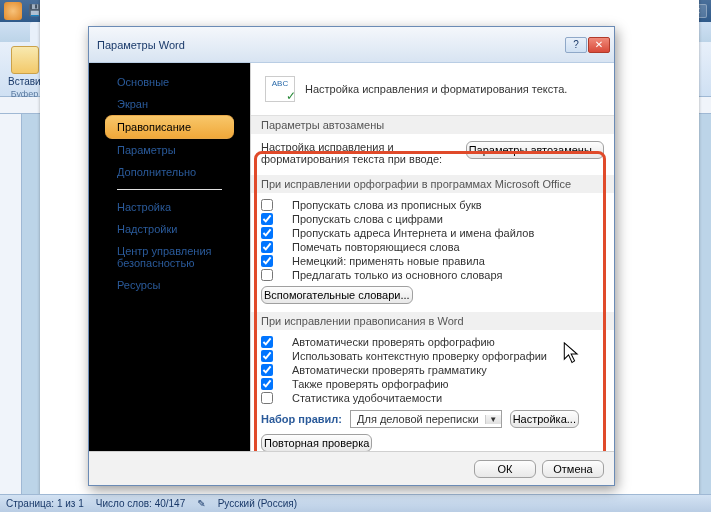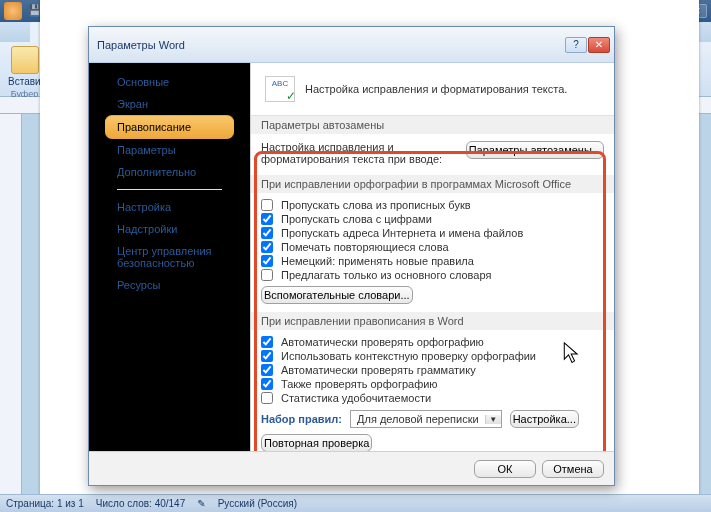--- a/index.html
+++ b/index.html
@@ -53,21 +53,21 @@
 .dlg-nav hr { border: none; border-top: 1px solid #e0e0e0; margin: 6px 12px; }
 
 .dlg-main { flex: 1; background: #fff; overflow-y: auto; font-size: 11px; color: #333; position: relative; }
 .dlg-header { display: flex; align-items: center; gap: 10px; padding: 13px 14px; border-bottom: 1px solid #e0e0e0; }
 .dlg-header .abc { width: 30px; height: 26px; border: 1px solid #ccc; background: #fff; font-size: 8px; text-align: center; padding-top: 2px; color: #2a6aaa; position: relative; }
 .dlg-header .abc:after { content: "✓"; position: absolute; right: -2px; bottom: -2px; color: #2a8a3a; font-size: 12px; }
 
 .sec-title { background: #f0f0f0; padding: 3px 10px; font-weight: normal; color: #555; font-size: 11px; }
 .sec-body { padding: 5px 10px 8px; }
 .row { display: flex; align-items: flex-start; gap: 8px; padding: 2px 0; }
-.chk { display: flex; align-items: center; gap: 8px; padding: 1px 0; font-size: 11px; }
+.chk { display: flex; align-items: center; gap: 19px; padding: 1px 0; font-size: 11px; }
 .chk input { width: 12px; height: 12px; }
 .btn { background: linear-gradient(#fdfdfd,#e8e8e8); border: 1px solid #a0a0a0; border-radius: 6px; padding: 2px 2px; font-size: 11px; cursor: pointer; }
 .lbl-bold { font-weight: bold; color: #2a5a9a; }
 .combo { display: inline-flex; align-items: center; border: 1px solid #a0a0a0; background: #fff; height: 18px; font-size: 11px; }
 .combo .val { padding: 0 6px; min-width: 120px; }
 .combo .arr { width: 16px; text-align: center; border-left: 1px solid #ccc; background: linear-gradient(#f4f4f4,#e0e0e0); font-size: 8px; }
 
 .highlight-box { position: absolute; border: 3px solid #e04a2a; border-radius: 8px; pointer-events: none; }
 
 .dlg-footer { height: 34px; border-top: 1px solid #d0d0d0; background: #f2f2f2; display: flex; justify-content: flex-end; align-items: center; gap: 6px; padding: 0 10px; }

